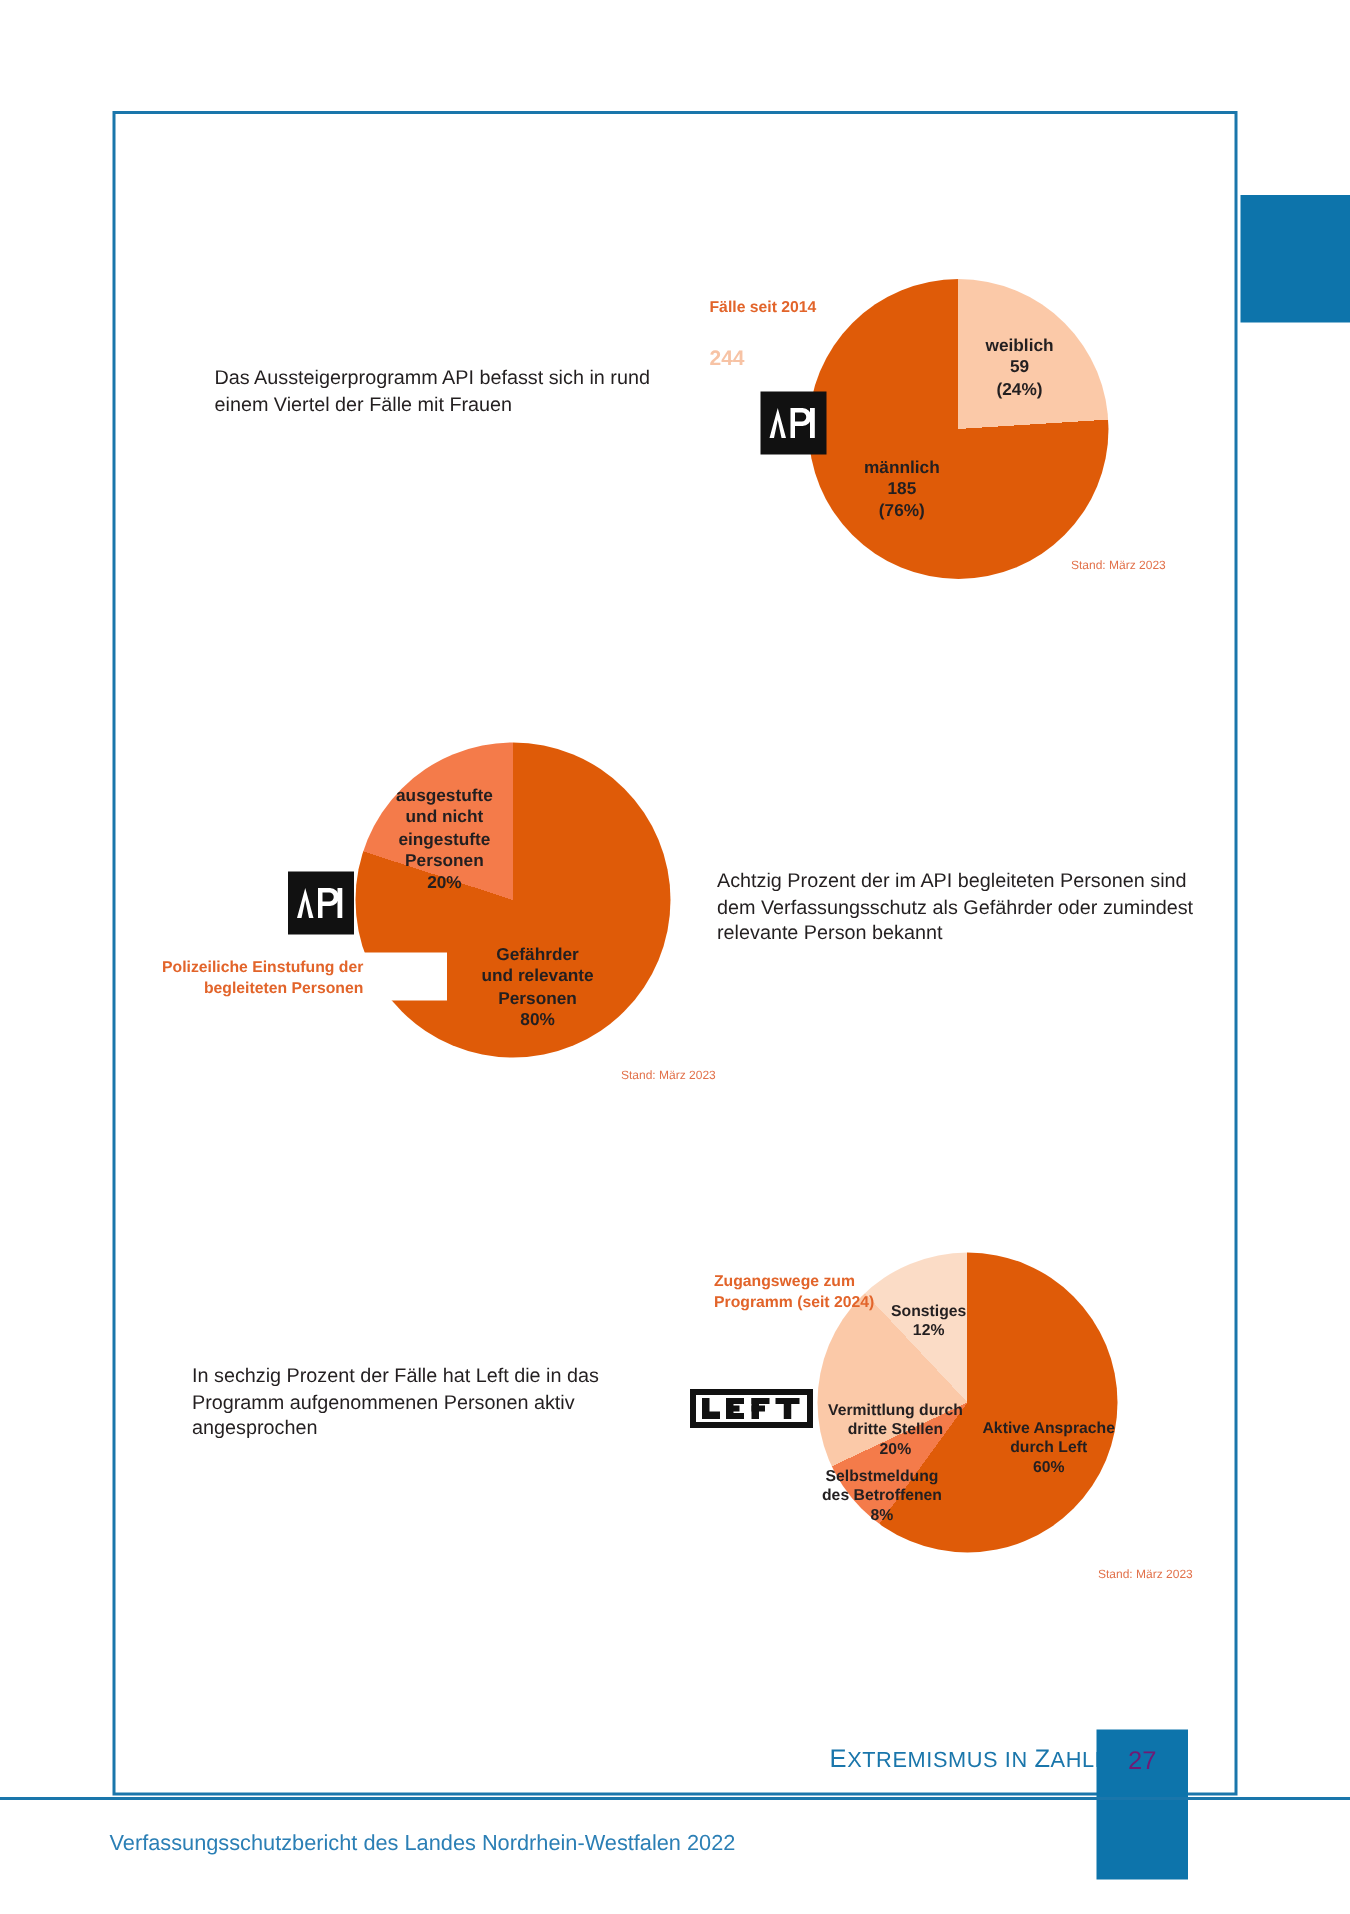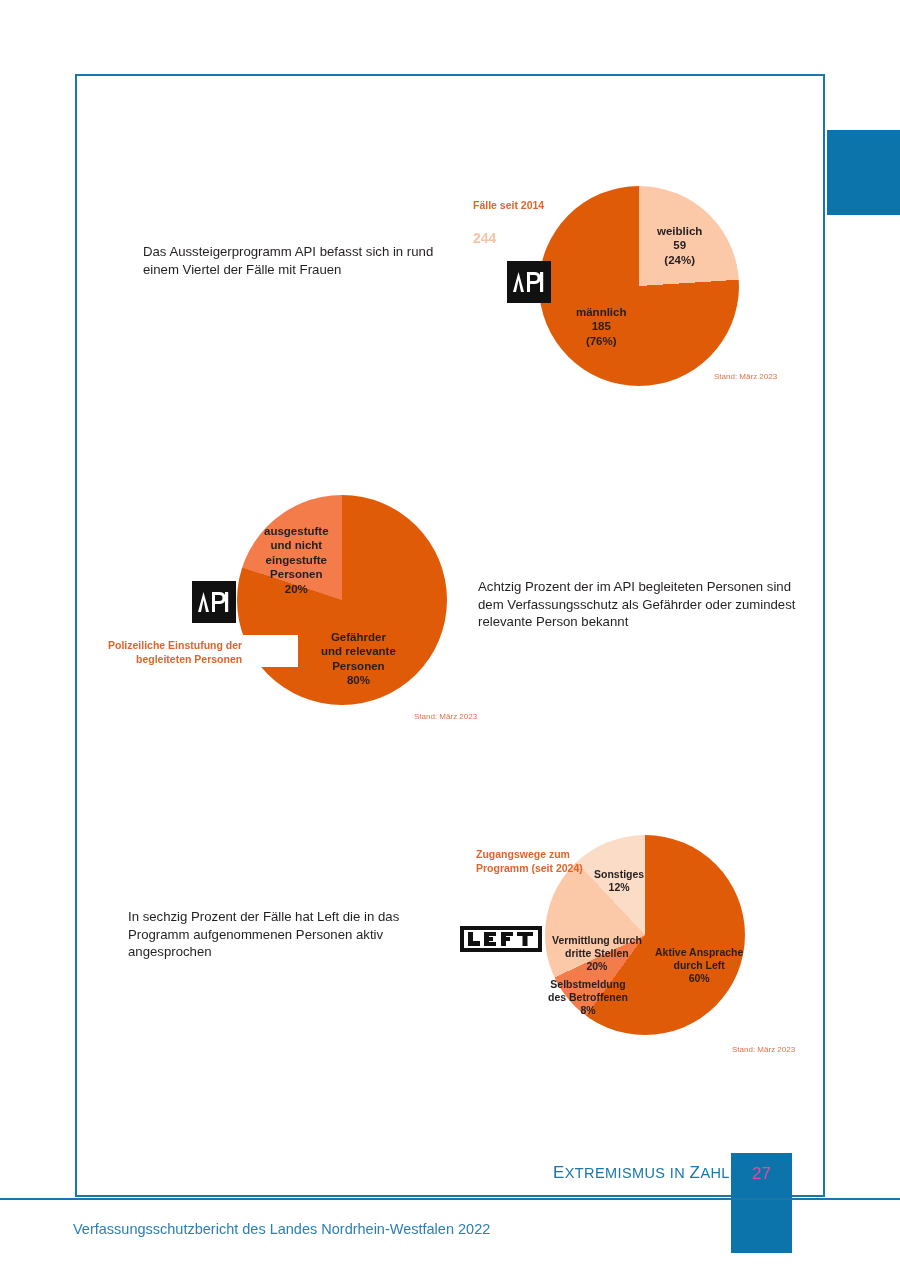--- a/index.html
+++ b/index.html
@@ -27,21 +27,21 @@
 
   
   .footer-label{
     position:absolute;left:553px;top:1163px;
     color:#1a76ab;font-size:14.5px;letter-spacing:.4px;white-space:nowrap;
   }
   .footer-label .cap{font-size:17px;}
   .page-number{
     position:absolute;left:731px;top:1153px;width:61px;height:42px;
     display:flex;align-items:center;justify-content:center;
-    color:#ec4899;font-size:17px;
+    color:#701a75;font-size:17px;
   }
   .doc-footer{
     position:absolute;left:73px;top:1221px;
     color:#2b7fb5;font-size:14.5px;white-space:nowrap;
   }
 
   
   .para{
     position:absolute;color:#231f20;font-size:13.2px;line-height:1.34;
   }

